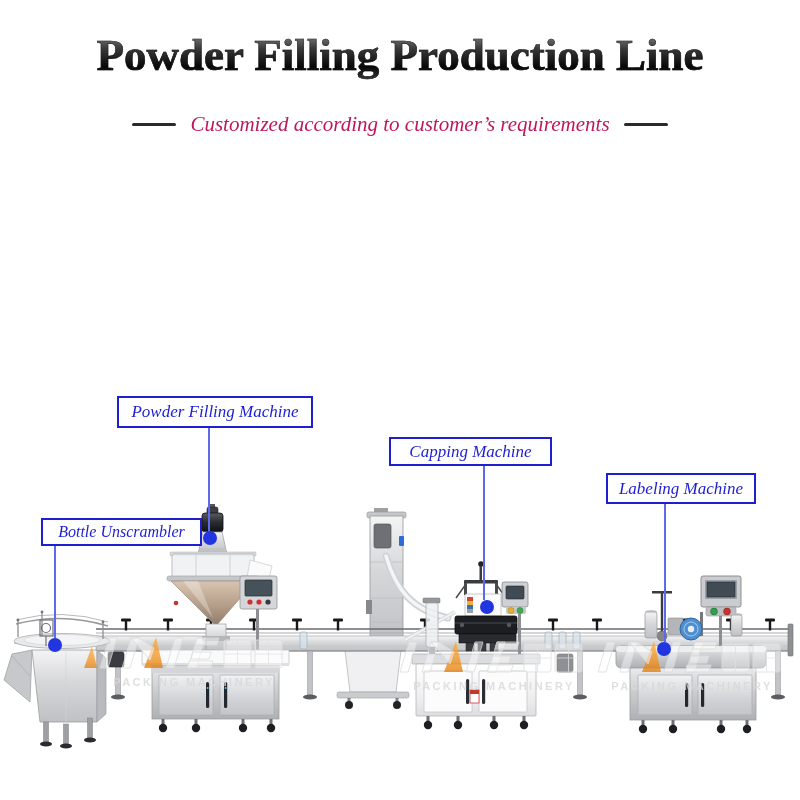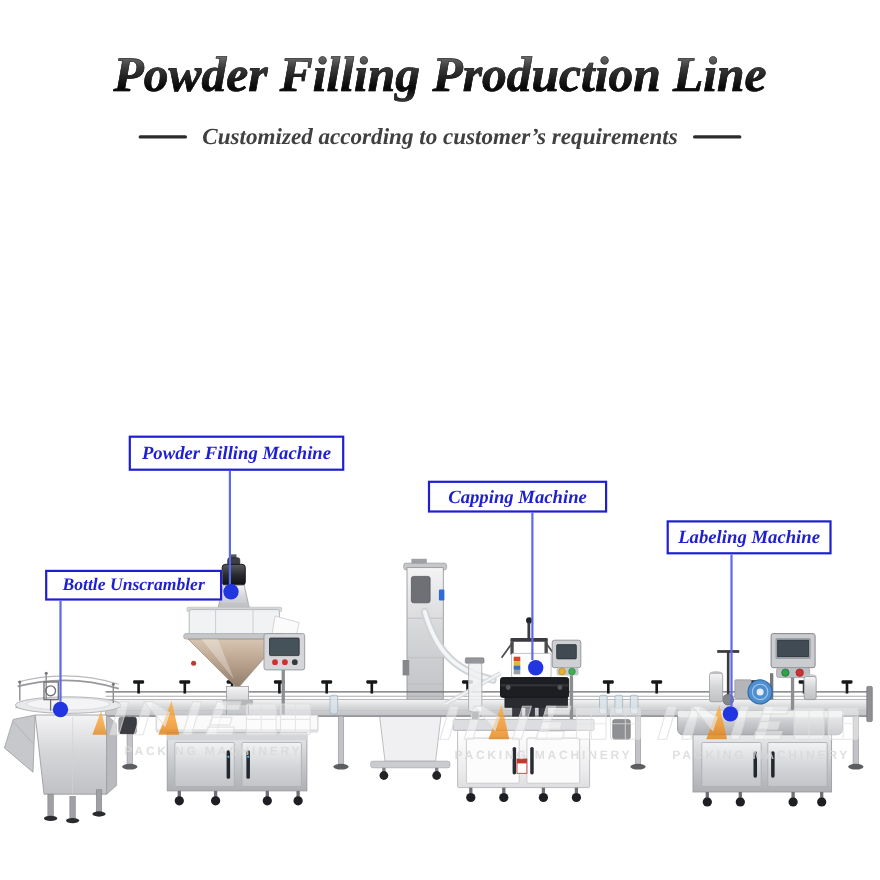--- a/index.html
+++ b/index.html
@@ -1,33 +1,33 @@
 <!DOCTYPE html>
 <html><head>
 <meta charset="utf-8">
 <style>
   html,body { margin:0; padding:0; background:#fff; }
   .canvas { position:relative; width:800px; height:800px; background:#ffffff; overflow:hidden;
             font-family:"Liberation Serif", serif; }
 
   
-  .title { position:absolute; top:44px; left:0; width:800px; margin:0; text-align:center;
-           font-size:45px; line-height:1.1; font-weight:bold; font-style:italic;
+  .title { position:absolute; top:31px; left:0; width:800px; margin:0; text-align:center;
+           font-size:45px; line-height:1.1; font-weight:bold; 
            background:linear-gradient(180deg,#8f8f8f 0%,#3a3a3a 35%,#070707 72%,#3f3f3f 100%);
            -webkit-background-clip:text; background-clip:text; color:transparent;
            -webkit-text-stroke:0.6px rgba(0,0,0,.55); }
   .subtitle-row { position:absolute; top:112px; left:0; width:800px; display:flex;
                   align-items:center; justify-content:center; gap:14px; }
   .dash { width:44px; height:3px; background:#2b2b2b; border-radius:2px; }
-  .subtitle-text { font-size:21px; font-weight:bold; font-style:italic; color:#404040; }
+  .subtitle-text { font-size:21px; font-weight:normal; font-style:italic; color:#be185d; }
 
   
   .callout-box { position:absolute; display:flex; align-items:center; justify-content:center;
                  border:2px solid #1e1ed2; background:#ffffff; color:#1e1ed2;
-                 font-weight:bold; font-style:italic; font-size:17px; box-sizing:border-box; z-index:3; }
+                 font-weight:normal; font-style:italic; font-size:17px; box-sizing:border-box; z-index:3; }
   #box-unscrambler { left:2px;   top:518px; width:161px; height:28px; font-size:16px;margin-left:39px; }
   #box-filling     { left:117px; top:396px; width:196px; height:32px; }
   #box-capping     { left:389px; top:437px; width:163px; height:29px; }
   #box-labeling    { left:606px; top:473px; width:150px; height:31px; }
 
   .callout-line { position:absolute; width:2px; background:#5e6aec; z-index:2; }
   #line-unscrambler { left:54px;  top:546px; height:92px; }
   #line-filling     { left:208px; top:428px; height:104px; }
   #line-capping     { left:483px; top:466px; height:134px; }
   #line-labeling    { left:664px; top:504px; height:138px; }

